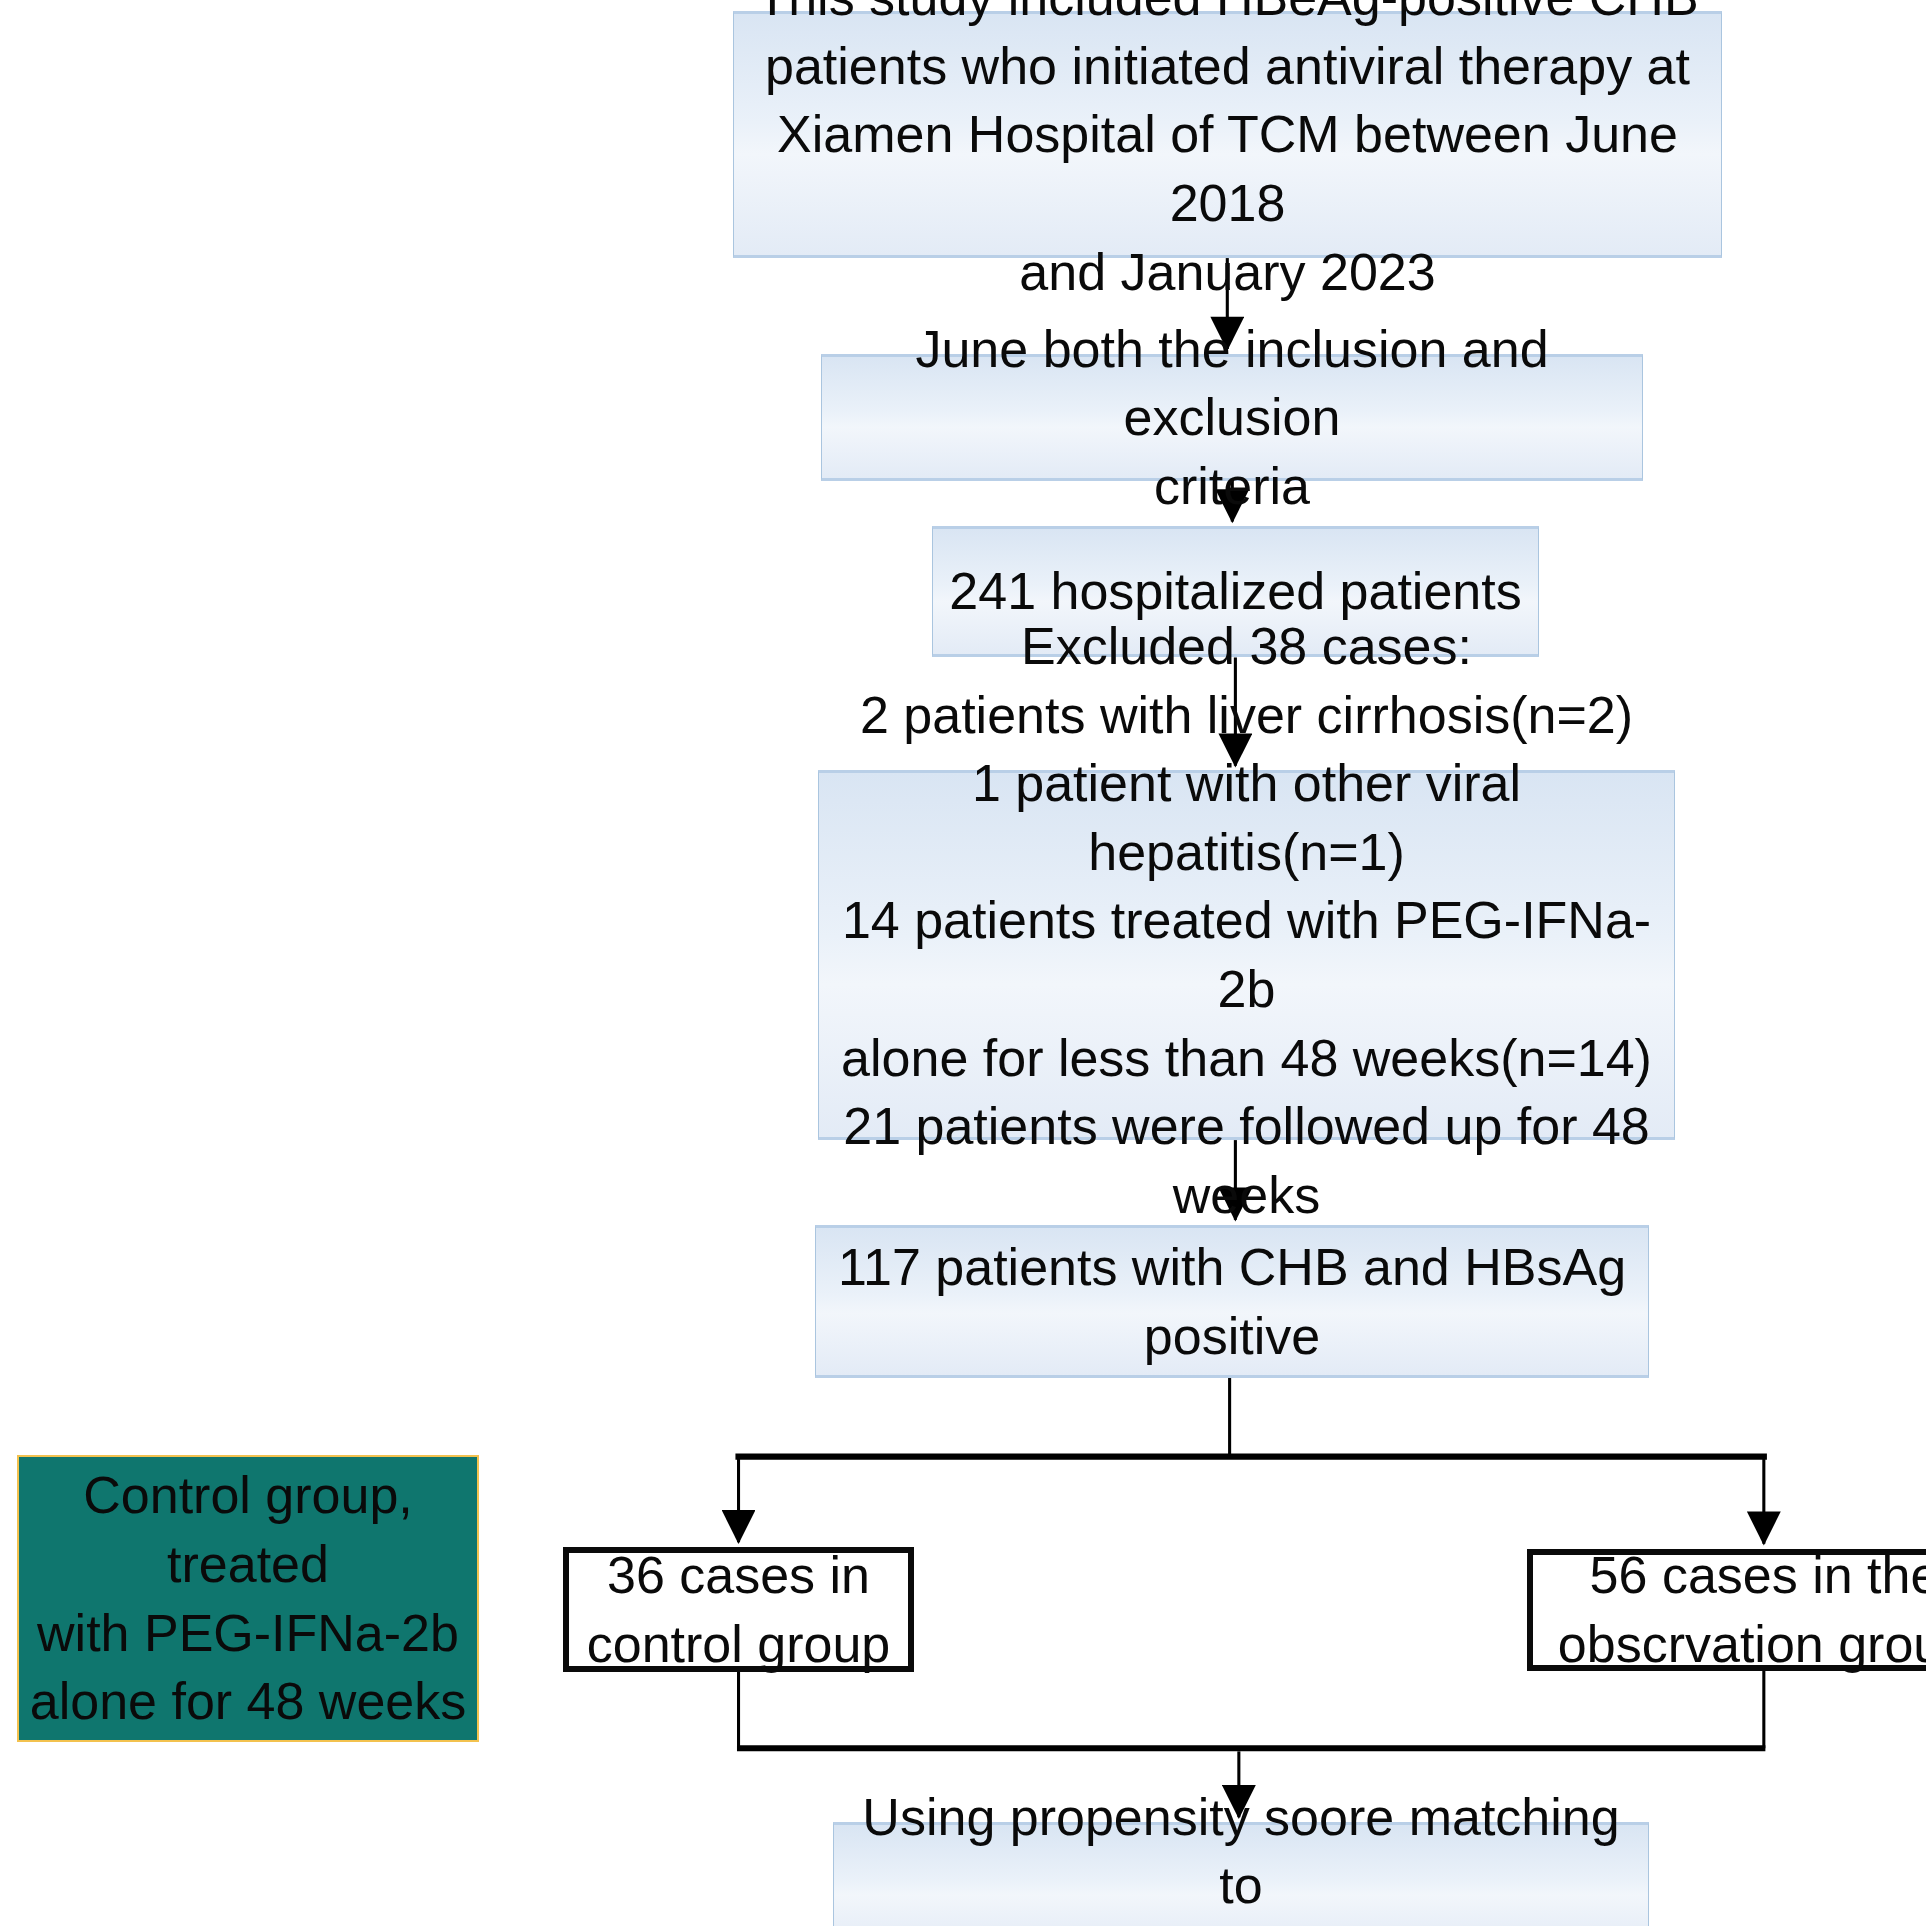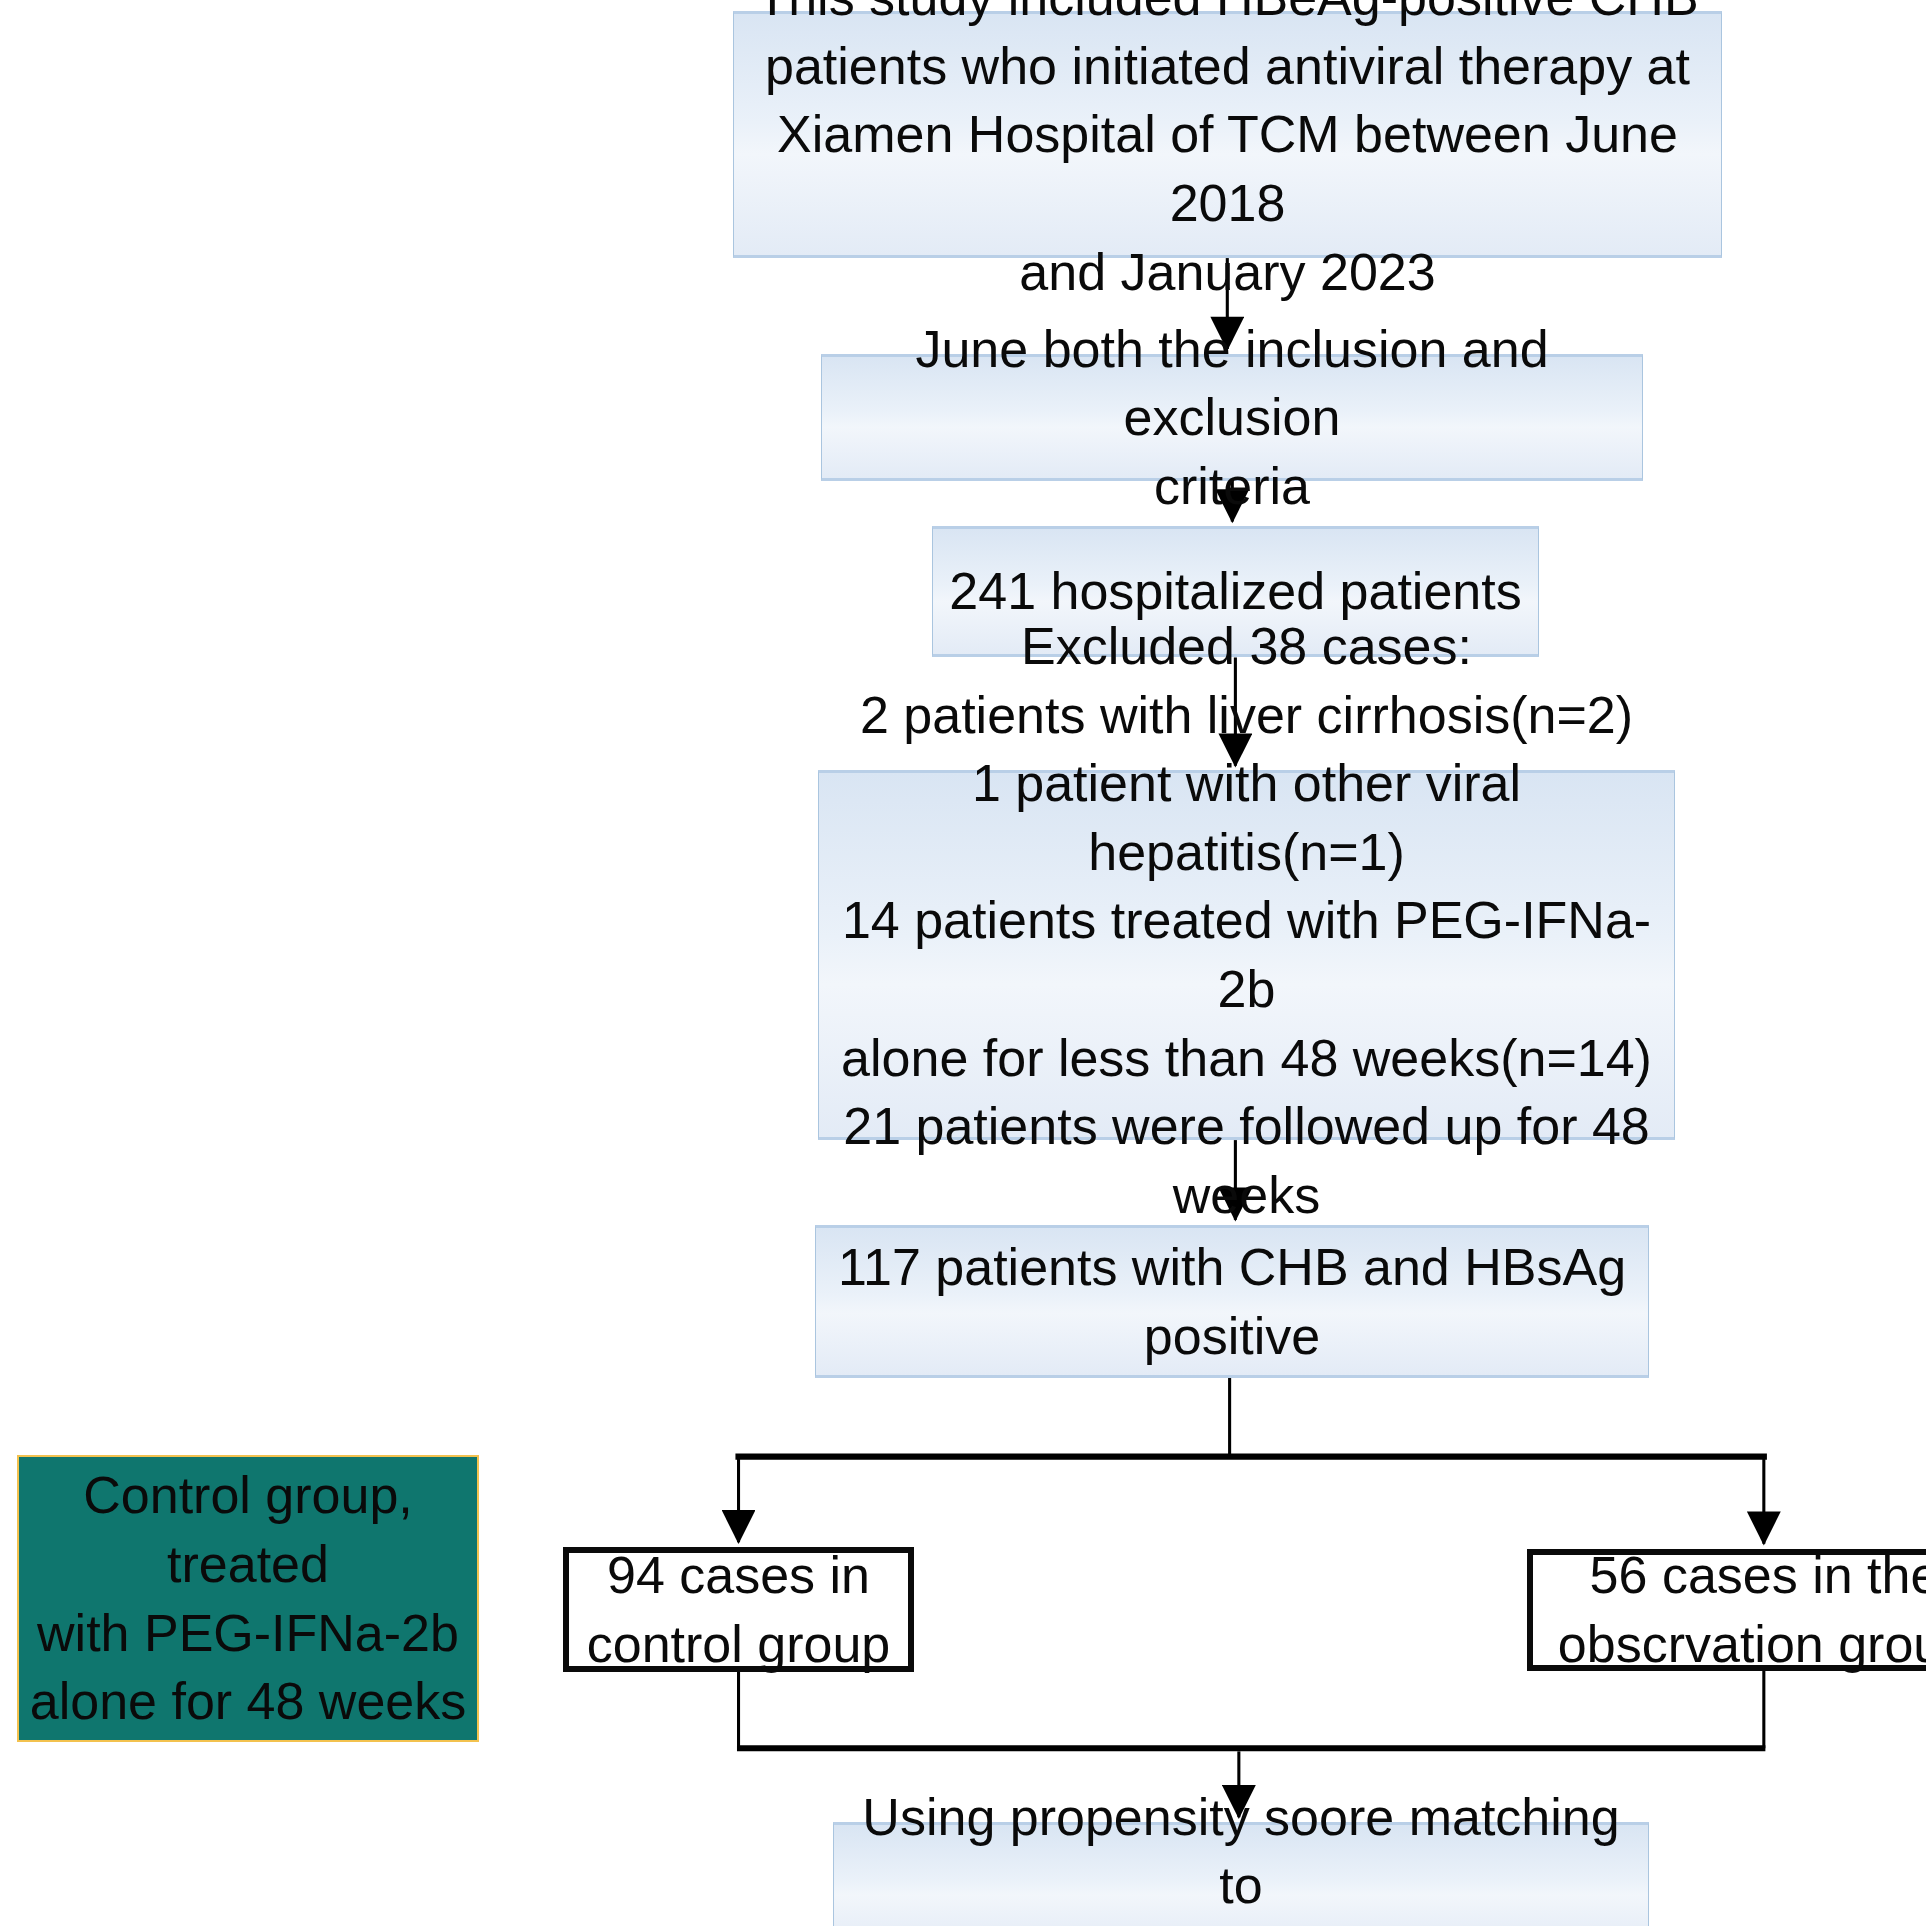--- a/index.html
+++ b/index.html
@@ -91,21 +91,21 @@
 21 patients were followed up for 48 weeks
 with NAs antiviral drugs(n=21)</div>
 
 <div class="node node-blue" style="left:815px; top:1225px; width:834px; height:153px;">117 patients with CHB and HBsAg
 positive</div>
 
 <div class="node node-yellow" style="left:17px; top:1455px; width:462px; height:287px;">Control group, treated
 with PEG-IFNa-2b
 alone for 48 weeks</div>
 
-<div class="node node-white" style="left:563px; top:1547px; width:351px; height:125px;">94 cases in
+<div class="node node-white" style="left:563px; top:1547px; width:351px; height:125px;">36 cases in
 control group</div>
 
 <div class="node node-white" style="left:1527px; top:1549px; width:475px; height:122px;">56 cases in the
 obscrvation group</div>
 
 <div class="node node-blue" style="left:833px; top:1822px; width:816px; height:127px;">Using propensity soore matching to
 match two groups of patients</div>
 
 
 </body></html>

